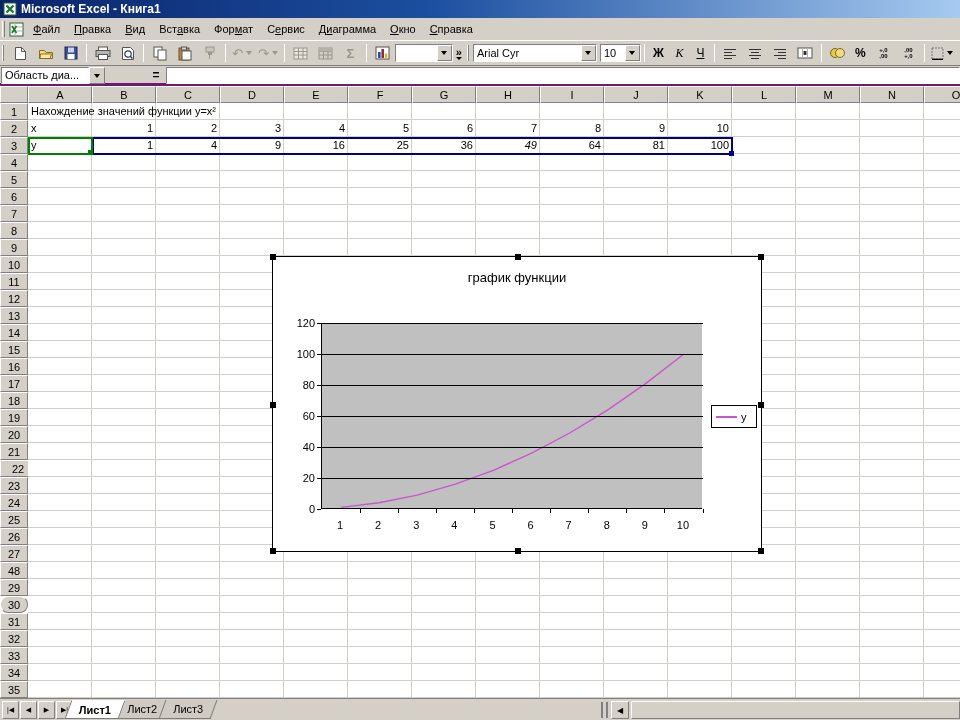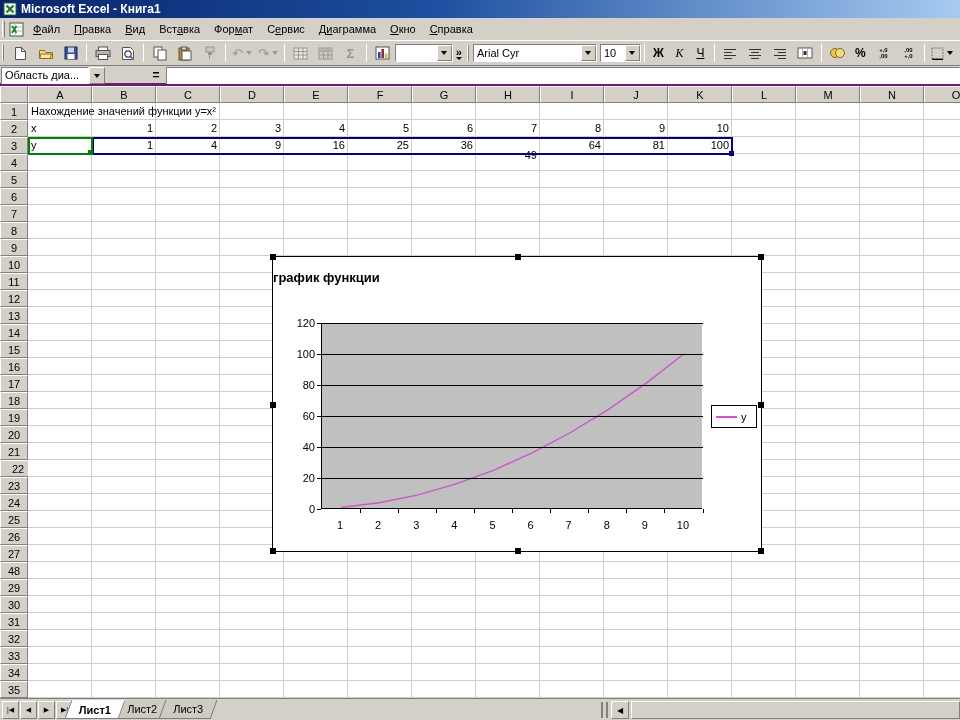--- a/index.html
+++ b/index.html
@@ -41,21 +41,21 @@
   .cell{position:absolute;height:17px;line-height:16px;font-size:11px;white-space:nowrap}
   .cell.left{text-align:left;padding-left:3px}
   .cell.right{text-align:right;padding-right:3px}
   .activecell{position:absolute;left:28px;top:51px;width:65px;height:18px;border:2px solid #008000;background:transparent}
   .activehandle{position:absolute;left:88px;top:64px;width:5px;height:5px;background:#008000}
   .rangebox{position:absolute;left:92px;top:51px;width:641px;height:18px;border:2px solid #000080}
   .rangehandle{position:absolute;left:729px;top:65px;width:5px;height:5px;background:#000080}
 
   
   .chart{position:absolute;left:272px;top:256px;width:490px;height:296px;background:#fff;border:1px solid #000}
-  .charttitle{position:absolute;left:0;top:13px;width:100%;text-align:left;font-weight:bold;font-size:13px}
+  .charttitle{position:absolute;left:0;top:13px;width:100%;text-align:center;font-weight:normal;font-size:13px}
   .plot{position:absolute;left:48px;top:66px;width:381px;height:186px;border-left:1px solid #000;border-bottom:1px solid #000}
   .gridline{position:absolute;left:0;width:381px;height:1px;background:#000}
   .ylab{position:absolute;left:0;width:42px;text-align:right;font-size:11px}
   .ytick{position:absolute;width:4px;height:1px;background:#000}
   .xlab{position:absolute;width:22px;text-align:center;font-size:11px;top:262px}
   .xtick{position:absolute;top:186px;width:1px;height:4px;background:#000}
   .legend{position:absolute;left:438px;top:148px;width:46px;height:23px;background:#fff;border:1px solid #000;display:flex;align-items:center;gap:4px;padding:0 4px;font-size:11px}
   .legline{width:21px;height:2px}
   .handle{position:absolute;width:6px;height:6px;background:#000}
 
@@ -337,21 +337,21 @@
         <div class="hcell" style="left: 0px; top: 323px; width: 28px;">20</div>
         <div class="hcell" style="left: 0px; top: 340px; width: 28px;">21</div>
         <div class="hcell" style="left: 0px; top: 357px; width: 36px; text-align: center;">22</div>
         <div class="hcell" style="left: 0px; top: 374px; width: 28px;">23</div>
         <div class="hcell" style="left: 0px; top: 391px; width: 28px;">24</div>
         <div class="hcell" style="left: 0px; top: 408px; width: 28px;">25</div>
         <div class="hcell" style="left: 0px; top: 425px; width: 28px;">26</div>
         <div class="hcell" style="left: 0px; top: 442px; width: 28px;">27</div>
         <div class="hcell" style="left: 0px; top: 459px; width: 28px;">48</div>
         <div class="hcell" style="left: 0px; top: 476px; width: 28px;">29</div>
-        <div class="hcell" style="left: 0px; top: 493px; width: 28px;">30</div>
+        <div class="hcell" style="left: 0px; top: 493px; width: 28px; border-radius: 8px;">30</div>
         <div class="hcell" style="left: 0px; top: 510px; width: 28px;">31</div>
         <div class="hcell" style="left: 0px; top: 527px; width: 28px;">32</div>
         <div class="hcell" style="left: 0px; top: 544px; width: 28px;">33</div>
         <div class="hcell" style="left: 0px; top: 561px; width: 28px;">34</div>
         <div class="hcell" style="left: 0px; top: 578px; width: 28px;">35</div>
       </div>
     <div class="cells" id="cells">
         <div class="cell left" style="left: 0px; top: 0px; width: 420px;">Нахождение значений функции y=x²</div>
         <div class="cell left" style="left: 0px; top: 17px; width: 62px;">x</div>
         <div class="cell right" style="left: 64px; top: 17px; width: 64px;">1</div>
@@ -364,21 +364,21 @@
         <div class="cell right" style="left: 512px; top: 17px; width: 64px;">8</div>
         <div class="cell right" style="left: 576px; top: 17px; width: 64px;">9</div>
         <div class="cell right" style="left: 640px; top: 17px; width: 64px;">10</div>
         <div class="cell left" style="left: 0px; top: 34px; width: 62px;">y</div>
         <div class="cell right" style="left: 64px; top: 34px; width: 64px;">1</div>
         <div class="cell right" style="left: 128px; top: 34px; width: 64px;">4</div>
         <div class="cell right" style="left: 192px; top: 34px; width: 64px;">9</div>
         <div class="cell right" style="left: 256px; top: 34px; width: 64px;">16</div>
         <div class="cell right" style="left: 320px; top: 34px; width: 64px;">25</div>
         <div class="cell right" style="left: 384px; top: 34px; width: 64px;">36</div>
-        <div class="cell right" style="left: 448px; top: 44px; width: 64px;">49</div>
+        <div class="cell right" style="left: 448px; top: 34px; width: 64px; font-style: italic;">49</div>
         <div class="cell right" style="left: 512px; top: 34px; width: 64px;">64</div>
         <div class="cell right" style="left: 576px; top: 34px; width: 64px;">81</div>
         <div class="cell right" style="left: 640px; top: 34px; width: 64px;">100</div>
       </div>
     <div class="rangebox" style="border-color: rgb(0, 0, 128);"></div>
     <div class="rangehandle" style="background: rgb(0, 0, 128);"></div>
     <div class="activecell" style="border-color: rgb(0, 128, 0);"></div>
     <div class="activehandle" style="background: rgb(0, 128, 0);"></div>
   </div>
 

